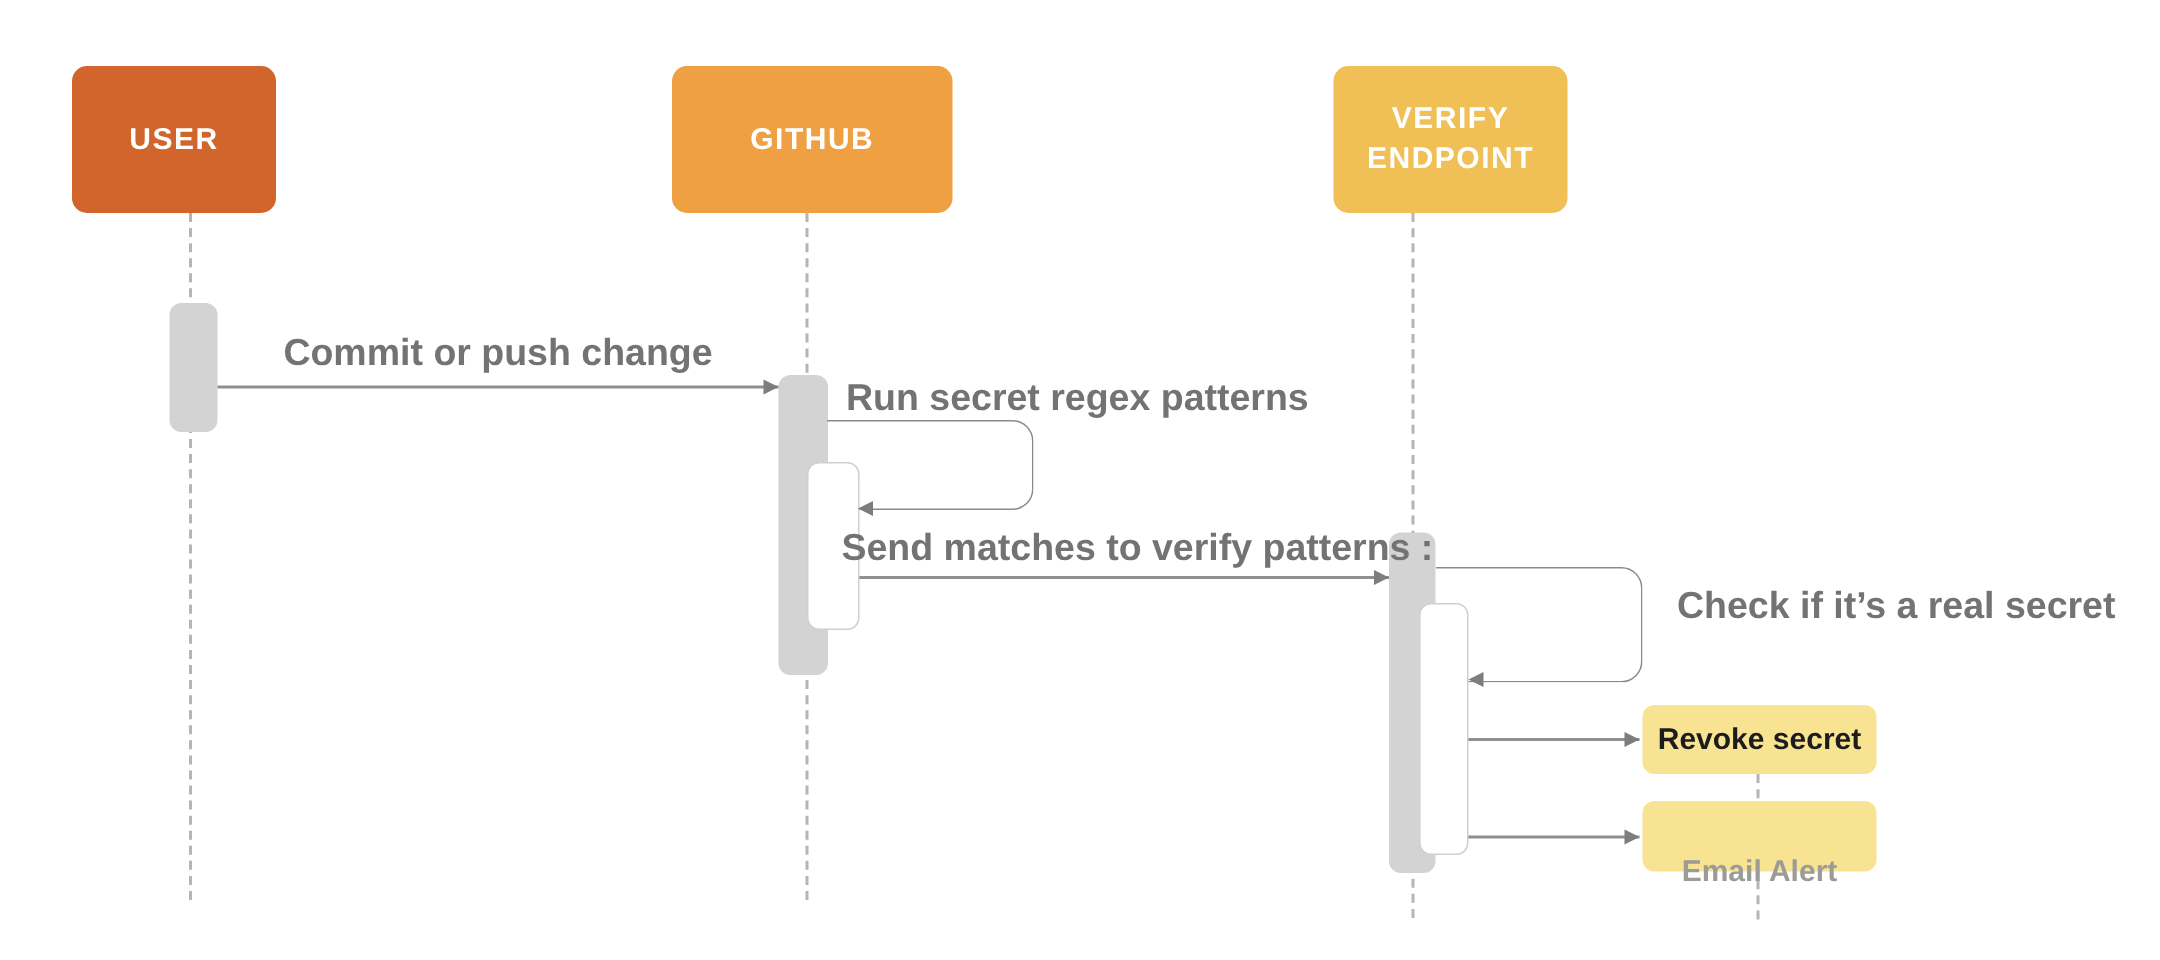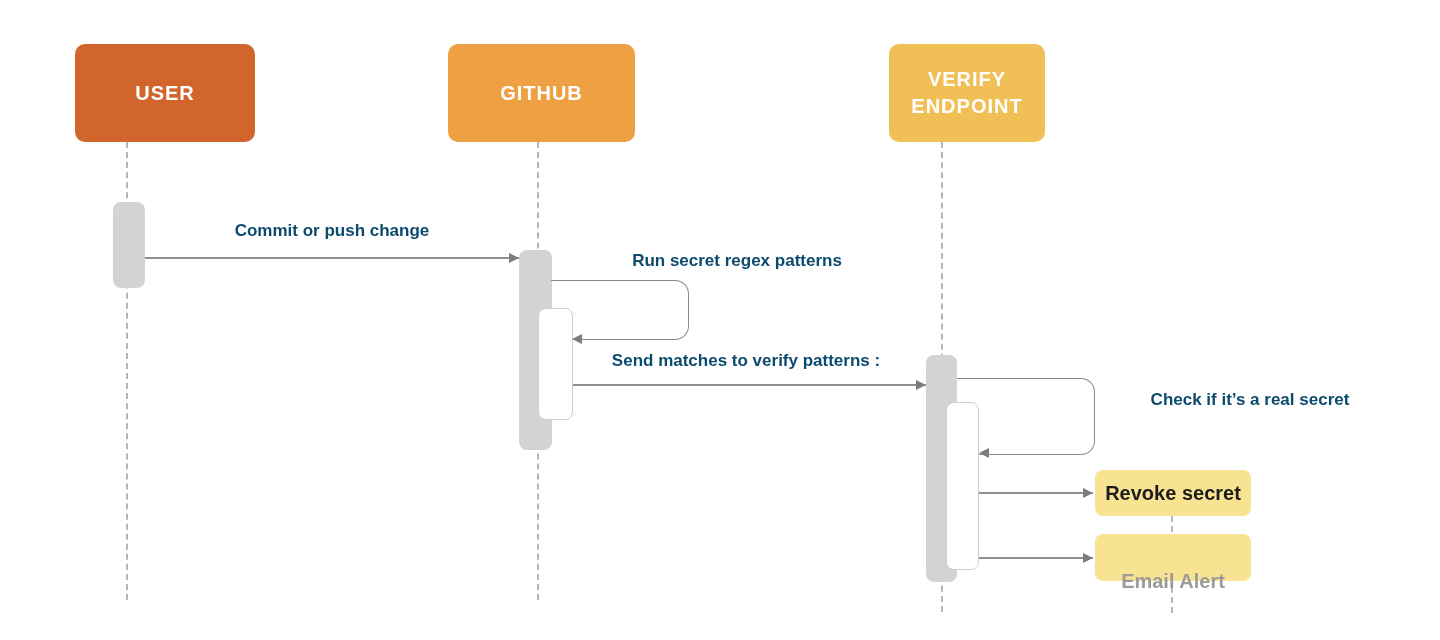--- a/index.html
+++ b/index.html
@@ -78,22 +78,22 @@
     border-top: 5px solid transparent;
     border-bottom: 5px solid transparent;
     z-index: 5;
   }
   .ah-right { border-left: 10px solid #7d7d7d; }
   .ah-left  { border-right: 10px solid #7d7d7d; }
   
   .mlabel {
     position: absolute;
     font-weight: bold;
-    font-size: 17px;
-    color: #0c4a6e;
+    font-size: 25px;
+    color: #737373;
     text-align: center;
     white-space: nowrap;
     z-index: 5;
   }
   
   .note {
     position: absolute;
     background: #f7e391;
     border-radius: 8px;
     display: flex;
@@ -107,41 +107,41 @@
 </head>
 <body>
 
 <div class="canvas">
 
   <div class="lifeline" style="left:126px; top:142px; height:458px;"></div>
   <div class="lifeline" style="left:537px; top:142px; height:458px;"></div>
   <div class="lifeline" style="left:941px; top:142px; height:470px;"></div>
   <div class="lifeline" style="left:1171px; top:516px; height:97px;"></div>
 
-  <div class="actor" style="left: 48px; top: 44px; width: 180px; background-color: rgb(210, 101, 44); margin-left: 27px;" title="USER">
+  <div class="actor" style="left: 48px; top: 44px; width: 136px; background-color: rgb(210, 101, 44);" title="USER">
     <span class="actor-label">USER</span>
   </div>
   <div class="actor" style="left: 448px; top: 44px; width: 187px; background-color: rgb(239, 160, 66);" title="GITHUB">
     <span class="actor-label">GITHUB</span>
   </div>
   <div class="actor" style="left: 865px; top: 44px; width: 156px; background-color: rgb(240, 191, 85); margin-left: 24px;" title="VERIFY ENDPOINT">
     <span class="actor-label">VERIFY ENDPOINT</span>
   </div>
 
   <div class="activation" style="left:113px; top:202px; width:32px; height:86px;"></div>
   <div class="activation" style="left:519px; top:250px; width:33px; height:200px;"></div>
   <div class="activation" style="left:926px; top:355px; width:31px; height:227px;"></div>
 
   <div class="mline" style="left:145px; top:257px; width:374px;"></div>
   <div class="ah-right" style="left:509px; top:253px;"></div>
   <div class="mlabel" style="left:145px; top:221px; width:374px;">Commit or push change</div>
 
   <div class="loop" style="left:551px; top:280px; width:137px; height:58px;"></div>
   <div class="ah-left" style="left:572px; top:334px;"></div>
-  <div class="mlabel" style="left:587px; top:251px; width:300px;">Run secret regex patterns</div>
+  <div class="mlabel" style="left:564px; top:251px; width:300px;">Run secret regex patterns</div>
 
   <div class="mline" style="left:571px; top:384px; width:355px;"></div>
   <div class="ah-right" style="left:916px; top:380px;"></div>
   <div class="mlabel" style="left:561px; top:351px; width:370px;">Send matches to verify patterns :</div>
 
   <div class="loop" style="left:957px; top:378px; width:137px; height:75px;"></div>
   <div class="ah-left" style="left:979px; top:448px;"></div>
   <div class="mlabel" style="left:1118px; top:390px; width:264px;">Check if it’s a real secret</div>
 
   <div class="activation-inner" style="left:538px; top:308px; width:33px; height:110px;"></div>

